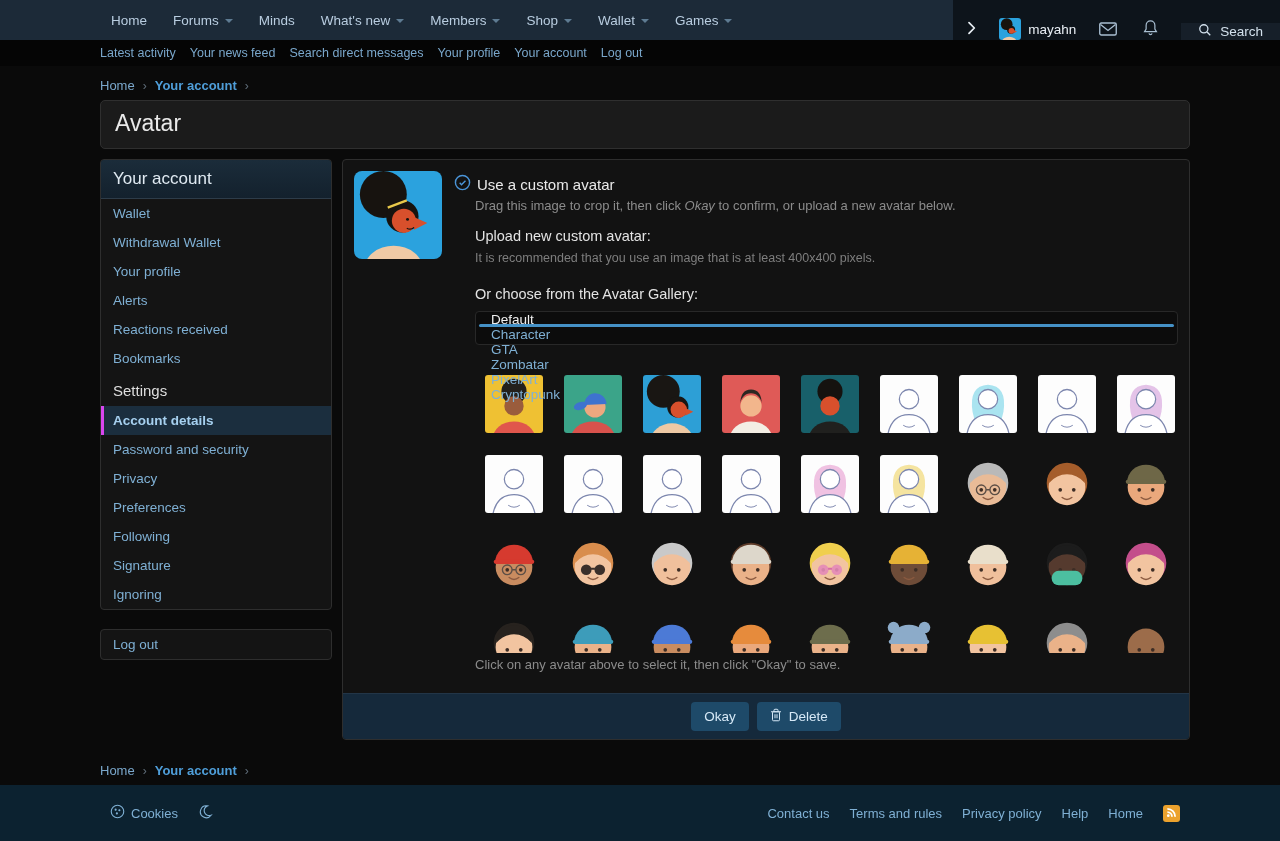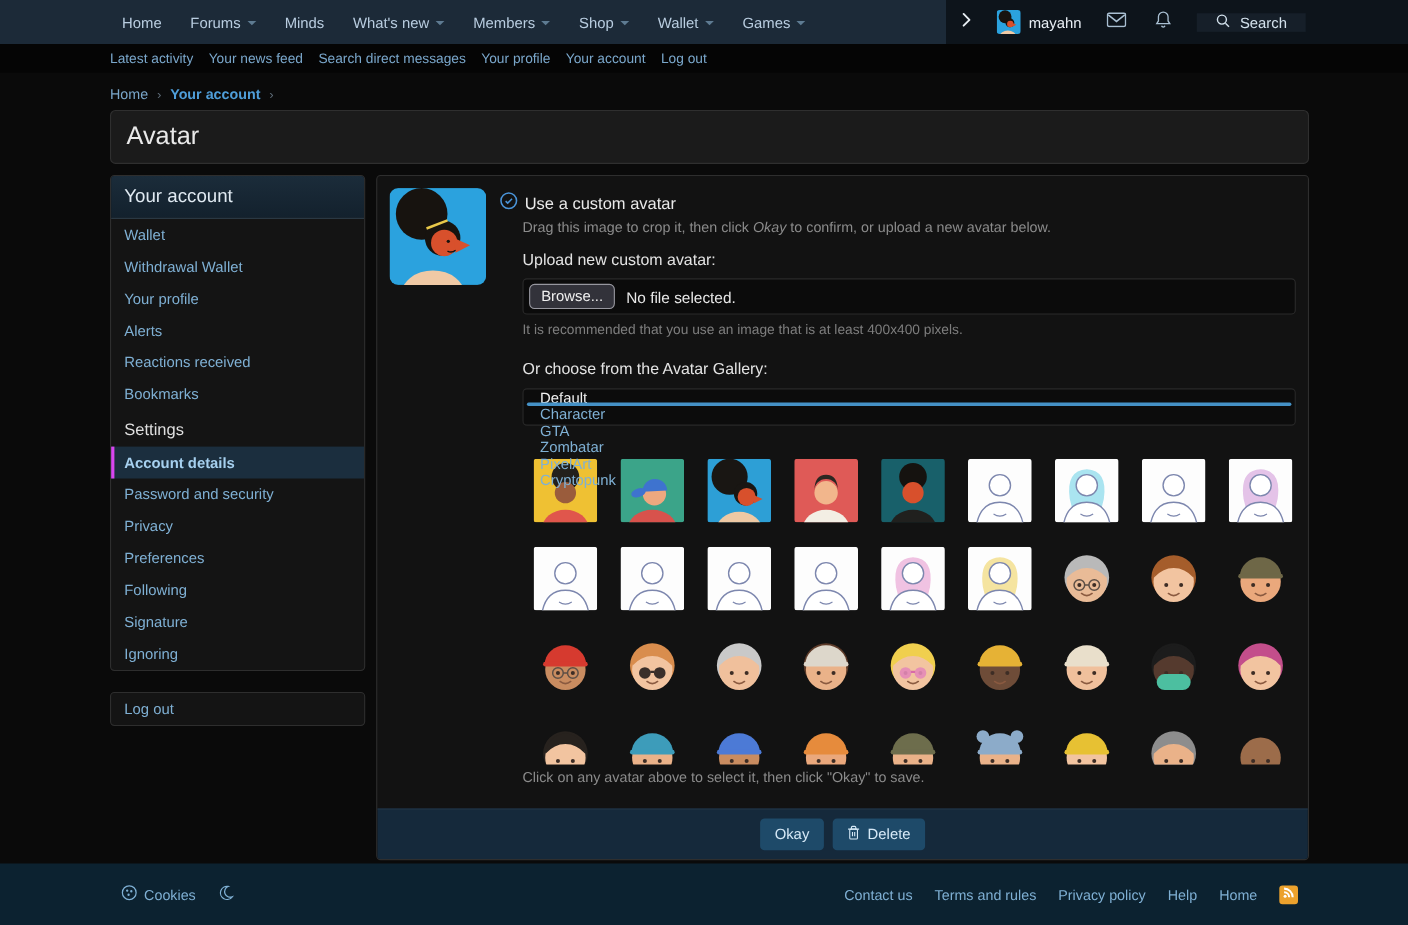--- a/index.html
+++ b/index.html
@@ -8,21 +8,21 @@
   body {
     background:#0a0a0a;
     font-family:"Liberation Sans", sans-serif;
     position:relative;
   }
   
   .navbar { height:40px; background:#1c2a38; display:flex; align-items:stretch; padding-left:98px; }
   .nav-menu { display:flex; align-items:stretch; }
   .nav-item { display:flex; align-items:center; gap:6px; padding:0 13px; color:#b9cde0; font-size:13.5px; cursor:pointer; }
   .caret { width:0; height:0; border-left:4px solid transparent; border-right:4px solid transparent; border-top:4.5px solid #5e7b92; margin-top:2px; }
-  .nav-right { margin-left:auto; background:#0d141b; display:flex; align-items:center; padding-right:93px; }
+  .nav-right { margin-left:auto; background:#0d141b; display:flex; align-items:flex-end; }
   .nav-more { display:flex; align-items:center; padding:0 10px; cursor:pointer; }
   .user-block { display:flex; align-items:center; gap:7px; padding:0 10px; cursor:pointer; }
   .user-block .uname { color:#e9eff5; font-size:13.5px; }
   .mini-avatar { width:22px; height:22px; border-radius:3px; overflow:hidden; }
   .icon-btn { display:flex; align-items:center; padding:0 13px; cursor:pointer; }
   .search-btn { display:flex; align-items:center; gap:8px; padding:0 17px; margin-left:10px; background:#161f29; color:#d3e1ec; font-size:13.5px; cursor:pointer; }
   
   .subnav { height:26px; background:#050505; display:flex; align-items:center; padding-left:100px; gap:14px; }
   .subnav a { color:#7aa7cb; font-size:12.5px; text-decoration:none; cursor:pointer; }
   
@@ -233,24 +233,20 @@
               <svg width="17" height="17" viewBox="0 0 24 24" fill="none" stroke="#4a94d8" stroke-width="2">
                   <circle cx="12" cy="12" r="10"></circle>
                   <path d="M8 12.5 l2.6 2.6 L16.2 9.4"></path>
                 </svg>
             </span>
             <span class="lab">Use a custom avatar</span>
           </div>
           <div class="hint"><span>Drag this image to crop it, then click </span><em>Okay</em><span> to confirm, or upload a new avatar below.</span></div>
 
           <div class="upload-label">Upload new custom avatar:</div>
-          <div class="file-box">
-            <button class="browse-btn">Browse...</button>
-            <span class="file-status">No file selected.</span>
-          </div>
           <div class="size-hint">It is recommended that you use an image that is at least 400x400 pixels.</div>
 
           <div class="gallery-heading">Or choose from the Avatar Gallery:</div>
           <div class="tabs-box">
               <div class="tab active">Default</div>
               <div class="tab">Character</div>
               <div class="tab">GTA</div>
               <div class="tab">Zombatar</div>
               <div class="tab">PixelArt</div>
               <div class="tab">Cryptopunk</div>

